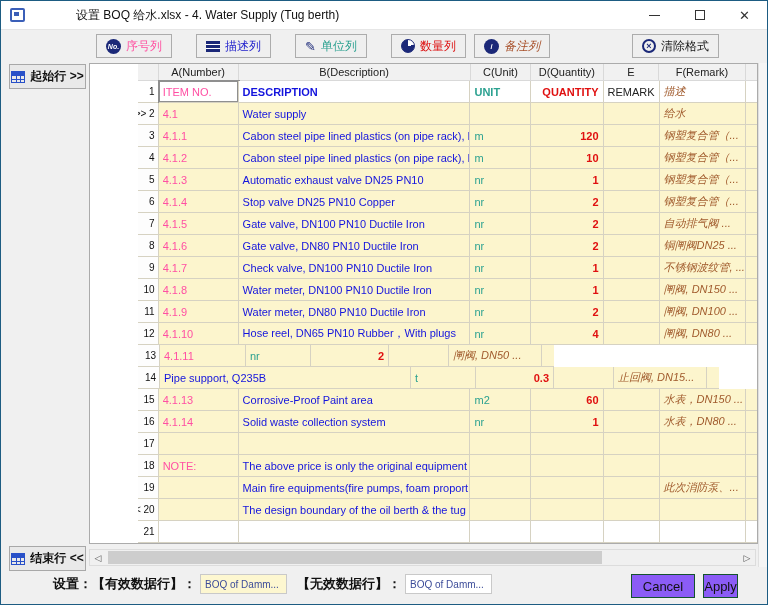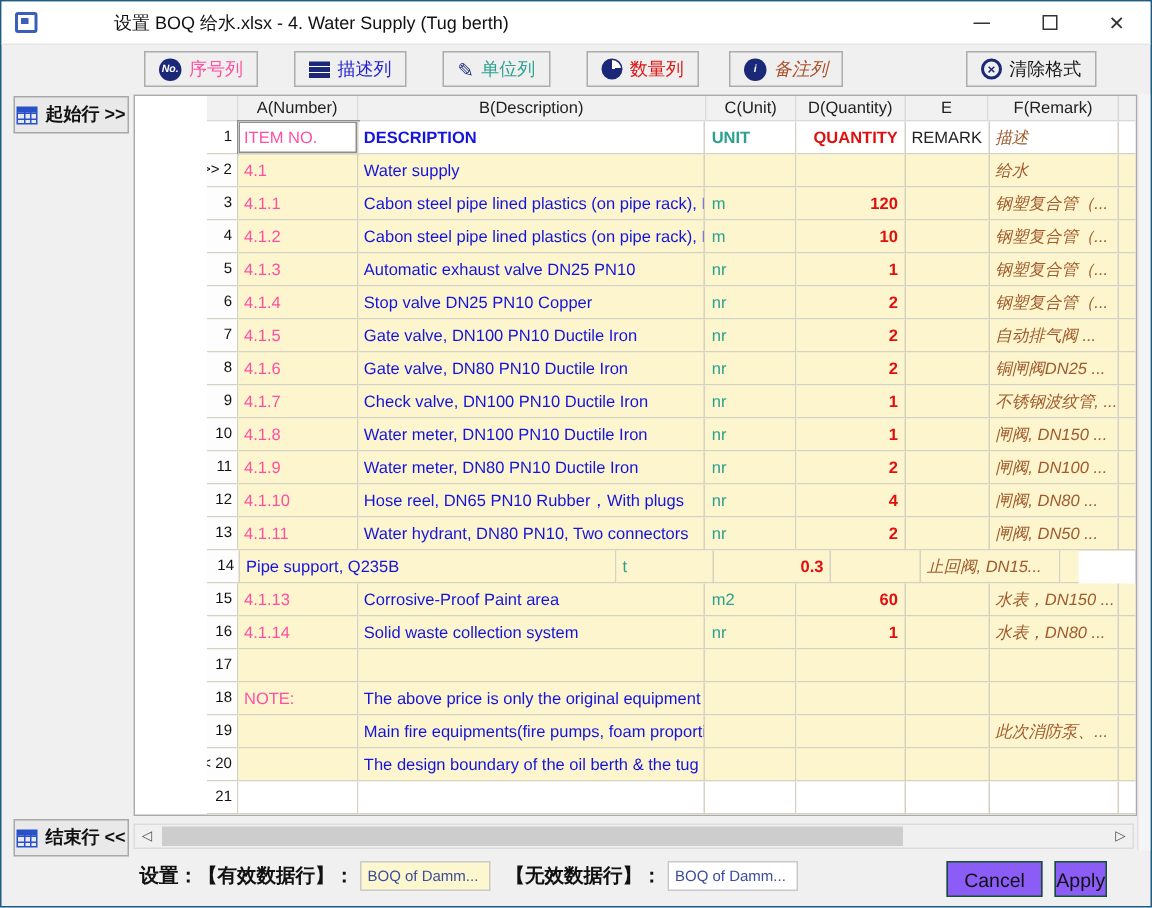--- a/index.html
+++ b/index.html
@@ -16,21 +16,21 @@
   .title-text { font-size:12px; color:#111; }
   .win-controls { margin-left:auto; display:flex; height:100%; }
   .wc { width:45px; height:100%; display:flex; align-items:center; justify-content:center; color:#333; }
   .glyph-min { width:11px; height:1px; background:#333; }
   .glyph-max { width:10px; height:10px; border:1px solid #333; }
   .glyph-close { font-size:13px; line-height:1; color:#333; }
   
   .toolbar { position:absolute; top:32px; left:0; width:100%; height:26px; display:flex; align-items:center; }
   .tbtn { height:24px; display:inline-flex; align-items:center; gap:5px; padding:0 9px;
     background:#efefef; border:1px solid #acacac; font-size:12px; cursor:default; }
-  .tb1{margin-left:95px}.tb2{margin-left:24px}.tb3{margin-left:24px}.tb4{margin-left:24px}.tb5{margin-left:20px}.tb6{margin-left:82px}
+  .tb1{margin-left:95px}.tb2{margin-left:24px}.tb3{margin-left:24px}.tb4{margin-left:24px}.tb5{margin-left:8px}.tb6{margin-left:82px}
   .ic-circle { width:15px; height:15px; border-radius:50%; background:#1b2878; color:#fff;
     display:inline-flex; align-items:center; justify-content:center; font-size:7px; font-style:italic; font-weight:bold; }
   .ic-desc { width:14px; height:11px; background:linear-gradient(#1b2878 0 3px,#fff 3px 4px,#1b2878 4px 7px,#fff 7px 8px,#1b2878 8px 11px); }
   .ic-pen { color:#1b2878; font-size:13px; line-height:1; font-weight:bold; }
   .ic-pie { width:14px; height:14px; border-radius:50%;
     background:conic-gradient(#ffffff 0deg 80deg, #1b2878 80deg 360deg); border:1px solid #1b2878; }
   .ic-clear { width:14px; height:14px; border-radius:50%; border:2px solid #1b2878; color:#1b2878;
     display:inline-flex; align-items:center; justify-content:center; font-size:9px; font-weight:bold; line-height:1; }
   .lbl-pink{color:#ff50a0}.lbl-blue{color:#2222cc}.lbl-teal{color:#2ba190}.lbl-red{color:#dd1111}
   .lbl-brown{color:#a8502a; font-style:italic}.lbl-black{color:#1a1a1a}
@@ -65,21 +65,21 @@
   .hdr .cb,.hdr .cc{font-weight:bold}
   .sel{ box-shadow: inset 0 0 0 1px #8f8f8f, 0 0 0 1px #8f8f8f; }
   
   .hscroll { position:absolute; left:88px; top:548px; width:667px; height:17px; background:#f0f0f0; border:1px solid #dcdcdc;
     display:flex; align-items:center; }
   .harrow { width:16px; height:15px; display:flex; align-items:center; justify-content:center; font-size:9px; color:#555; }
   .hthumb { position:absolute; left:18px; width:494px; height:13px; background:#cdcdcd; }
   .harrow-r { margin-left:auto; }
   .vscroll { position:absolute; left:757px; top:62px; width:9px; height:504px; background:#f5f5f5; border-left:1px solid #e0e0e0; }
   
-  .footer { position:absolute; left:0; top:570px; width:620px; height:26px; display:flex; align-items:center; padding-left:92px;
+  .footer { position:absolute; left:0; top:570px; width:620px; height:26px; display:flex; align-items:center; padding-left:52px;
     font-size:13px; color:#111; font-weight:bold; }
   .fbox { height:20px; min-width:87px; max-width:87px; display:flex; align-items:center; padding:0 4px;
     font-size:10px; font-weight:normal; color:#3c4c99; border:1px solid #c9c9c9; overflow:hidden; white-space:nowrap; }
   .fbox-valid { background:#fdf7d0; margin:0 10px 0 4px; }
   .fbox-invalid { background:#ffffff; margin-left:4px; }
   .action-btn { position:absolute; top:573px; height:24px; background:#8b5cf6; border:1px solid #14532d;
     font-size:13px; color:#111; display:flex; align-items:center; justify-content:center; }
   .btn-cancel{ left:630px; width:64px; }
   .btn-apply{ left:702px; width:35px; }
 </style>
@@ -268,21 +268,20 @@
           <div class="cell col-b cb">Hose reel, DN65 PN10 Rubber，With plugs</div>
           <div class="cell col-c cc">nr</div>
           <div class="cell col-d cd">4</div>
           <div class="cell col-e ce"></div>
           <div class="cell col-f cf">闸阀, DN80 ...</div>
           <div class="cell col-g"></div>
         </div>
         <div class="trow yellow">
           <div class="cell col-gutter">13</div>
           <div class="cell col-a ca">4.1.11</div>
-          <div class="cell col-b cb">Water hydrant, DN80 PN10, Two connectors</div>
           <div class="cell col-c cc">nr</div>
           <div class="cell col-d cd">2</div>
           <div class="cell col-e ce"></div>
           <div class="cell col-f cf">闸阀, DN50 ...</div>
           <div class="cell col-g"></div>
         </div>
         <div class="trow yellow">
           <div class="cell col-gutter">14</div>
           <div class="cell col-b cb">Pipe support, Q235B</div>
           <div class="cell col-c cc">t</div>

